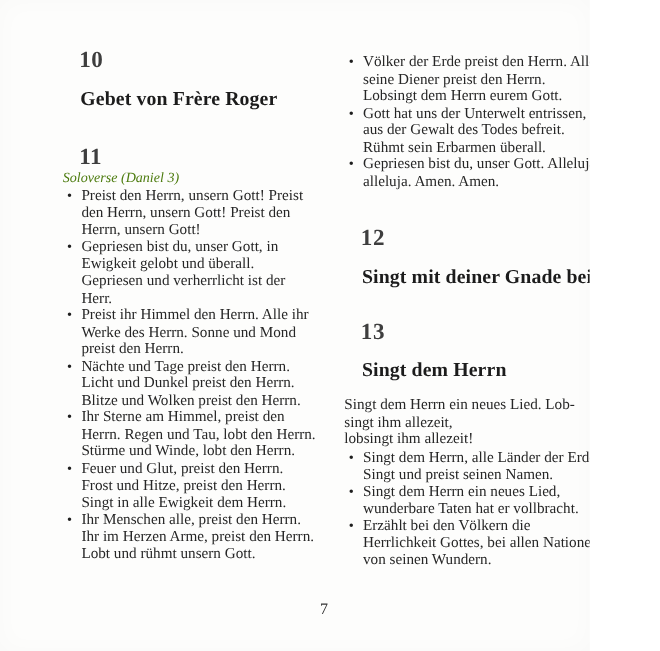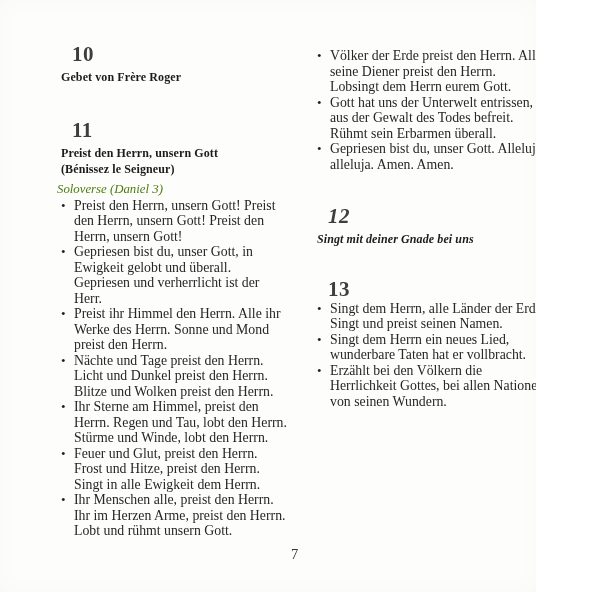--- a/index.html
+++ b/index.html
@@ -18,34 +18,34 @@
     box-shadow: inset 0 0 24px rgba(0,0,0,0.02);
   }
   .col {
     position: absolute;
   }
   .col-left  { left: 57px;  top: 43px; width: 246px; }
   .col-right { left: 313px; top: 47px; width: 253px; }
 
   .song { margin: 0; }
   .song-gap-11 { margin-top: 33px; font-family: Liberation Serif, serif; }
-  .song-gap-12 { margin-top: 33px; font-style: italic; }
+  .song-gap-12 { margin-top: 33px; }
   .song-gap-13 { margin-top: 30px; }
 
   .num {
     font-size: 21px;
     font-weight: bold;
     line-height: 22px;
     margin-left: 15px;
     color: #3e3e3e;
     letter-spacing: 0.5px;
   }
   .title {
-    margin: 4px;
-    font-size: 12px;
+    margin: 16px;
+    font-size: 18px;
     font-weight: bold;
     line-height: 16.5px;
     color: #1c1c1c;
     letter-spacing: 0.1px;
     white-space: pre;
   }
   .subtitle {
     font-style: italic;
     font-size: 12.8px;
     line-height: 15px;
@@ -93,22 +93,20 @@
 
   <div class="col col-left">
 
     <section class="song">
       <div class="num">10</div>
       <h2 class="title">Gebet von Frère Roger</h2>
     </section>
 
     <section class="song song-gap-11">
       <div class="num">11</div>
-      <h2 class="title">Preist den Herrn, unsern Gott
-(Bénissez le Seigneur)</h2>
       <div class="subtitle">Soloverse (Daniel 3)</div>
 
       <div class="verses">
         <div class="verse">
           <span class="bullet">•</span>
           <span class="vtext">Preist den Herrn, unsern Gott! Preist
 den Herrn, unsern Gott! Preist den
 Herrn, unsern Gott!</span>
         </div>
         <div class="verse">
@@ -175,20 +173,24 @@
       </div>
     </div>
 
     <section class="song song-gap-12">
       <div class="num">12</div>
       <h2 class="title">Singt mit deiner Gnade bei uns</h2>
     </section>
 
     <section class="song song-gap-13">
       <div class="num">13</div>
+      <h2 class="title">Singt dem Herrn</h2>
+      <div class="body-text">Singt dem Herrn ein neues Lied. Lob-
+singt ihm allezeit,
+lobsingt ihm allezeit!</div>
 
       <div class="verses">
         <div class="verse">
           <span class="bullet">•</span>
           <span class="vtext">Singt dem Herrn, alle Länder der Erde!
 Singt und preist seinen Namen.</span>
         </div>
         <div class="verse">
           <span class="bullet">•</span>
           <span class="vtext">Singt dem Herrn ein neues Lied,

